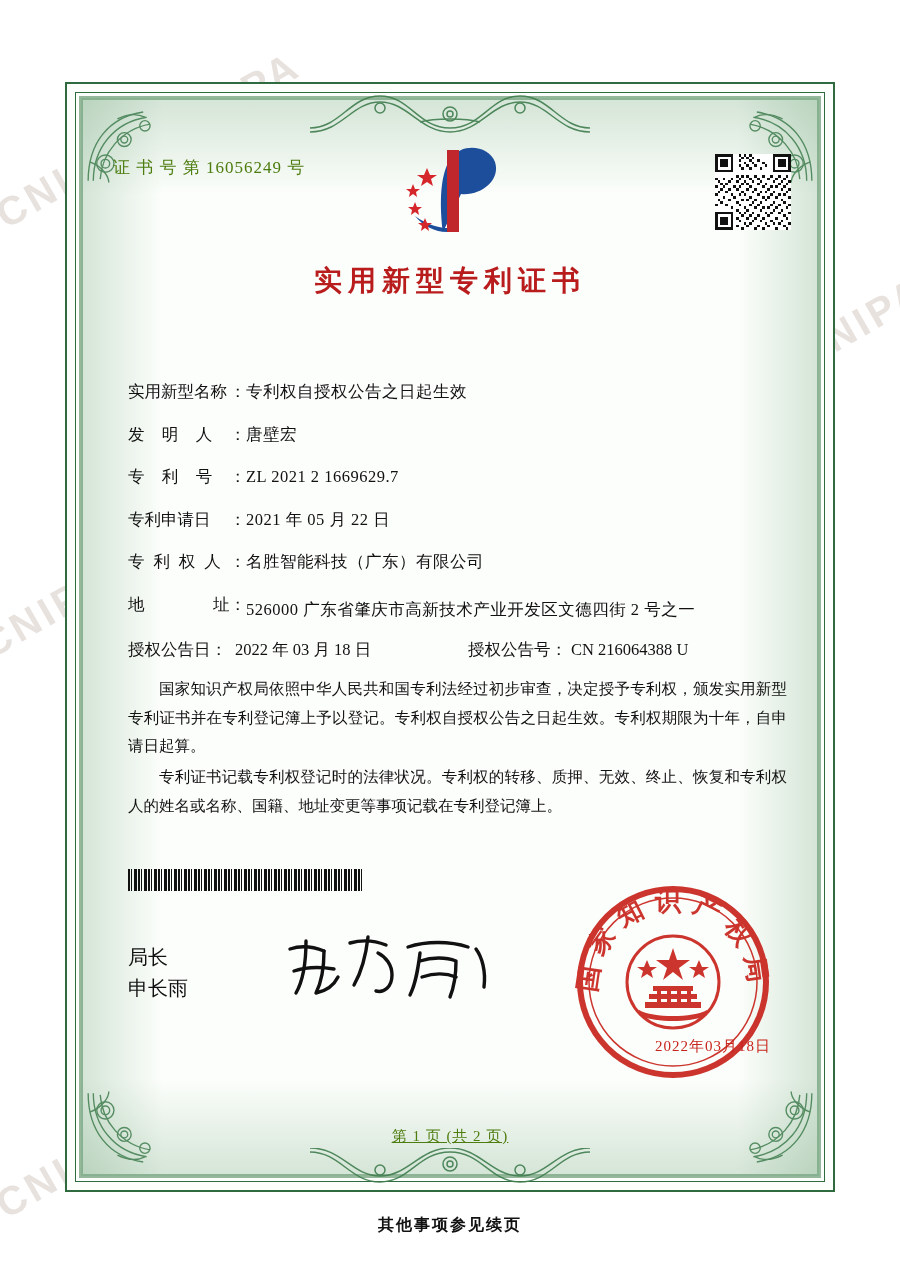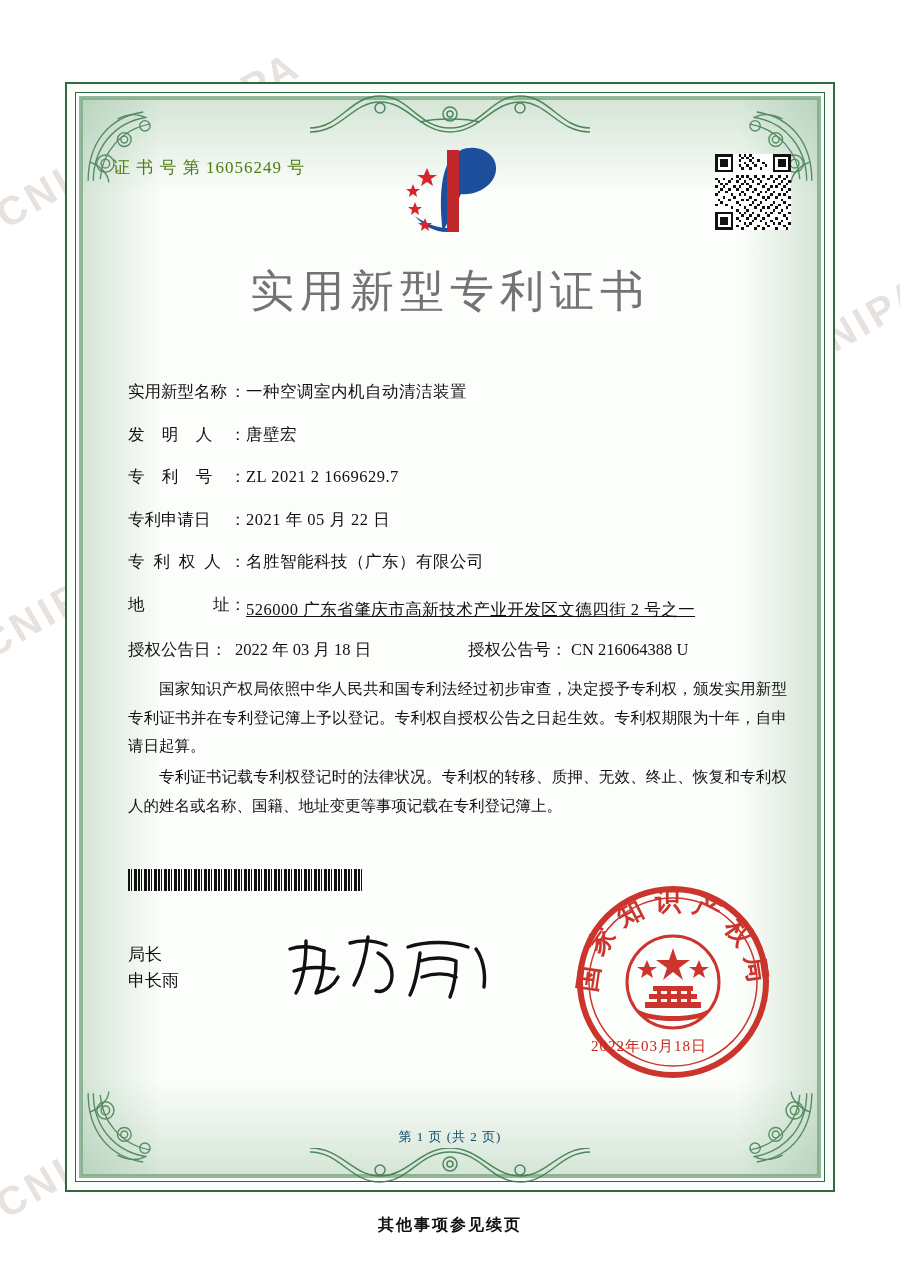--- a/index.html
+++ b/index.html
@@ -92,24 +92,24 @@
   .qr{
     position:absolute;right:44px;top:72px;
     width:76px;height:76px;
   }
   .qr svg{display:block;width:100%;height:100%;}
 
   .title{
     position:absolute;left:0;right:0;top:180px;
     text-align:center;
     font-family:"DejaVu Serif","Liberation Serif",serif;
-    font-weight:400;
-    font-size:44px;
+    font-weight:700;
+    font-size:28px;
     letter-spacing:6px;
-    color:#737373;
+    color:#b91c1c;
   }
 
   .fields{
     position:absolute;left:63px;right:50px;top:295px;
     font-size:16.5px;
     line-height:1;
     color:#111;
   }
   .row{display:flex;align-items:flex-start;margin-bottom:26px;margin-top:7px;}
   .lbl{
@@ -141,47 +141,47 @@
     position:absolute;left:63px;top:787px;
     height:22px;width:235px;
     background:repeating-linear-gradient(to right,
       #111 0px,#111 1.6px,transparent 1.6px,transparent 3.1px,
       #111 3.1px,#111 4.2px,transparent 4.2px,transparent 6.3px,
       #111 6.3px,#111 8.6px,transparent 8.6px,transparent 10px);
   }
 
   .signer{
     position:absolute;left:63px;top:860px;
-    font-size:17px;line-height:1.55;color:#111;
+    font-size:20px;line-height:1.55;color:#111;
   }
 
   .sign-img{
     position:absolute;left:215px;top:845px;
     width:220px;height:80px;
   }
   .sign-img svg{width:100%;height:100%;display:block;}
 
   
   .seal{
     position:absolute;right:62px;bottom:110px;
     width:200px;height:200px;
   }
   .seal svg{width:100%;height:100%;display:block;}
   .seal-date{
-    position:absolute;right:48px;bottom:136px;
-    width:196px;text-align:left;
+    position:absolute;right:64px;bottom:136px;
+    width:196px;text-align:right;
     color:#c8241c;
     font-size:15px;
     letter-spacing:1px;
     font-family:"Liberation Serif",serif;
   }
 
   .pagenum{
     position:absolute;left:0;right:0;bottom:46px;
-    text-align:center;font-size:13px;color:#0c4a6e;letter-spacing:1px;
+    text-align:center;font-size:15px;color:#4d7c0f;letter-spacing:1px;text-decoration:underline;
   }
 
   .footnote{
     position:absolute;left:0;right:0;top:1215px;
     text-align:center;font-size:16px;color:#111;letter-spacing:2px;
     z-index:4;
     font-weight:600;
   }
 </style>
 </head>
@@ -502,21 +502,21 @@
 
     <div class="title">实用新型专利证书</div>
 
     <div class="fields">
 
       <div class="row">
         <div class="lbl">
           <span>实用新型名称</span>
             <span>：</span>
         </div>
-        <div class="val">一种空调室内机自动清洁装置</div>
+        <div class="val">专利权自授权公告之日起生效</div>
       </div>
 
       <div class="row">
         <div class="lbl">
           <span>发</span>
           <span>明</span>
           <span>人</span>
           <span>：</span>
         </div>
         <div class="val">唐壁宏</div>
@@ -551,21 +551,21 @@
         <div class="val">名胜智能科技（广东）有限公司</div>
       </div>
 
       <div class="row" style="margin-bottom:20px;">
         <div class="lbl">
           <span>地</span>
           <span style="flex:1"></span>
           <span>址</span>
           <span>：</span>
         </div>
-        <div class="val wrap" style="max-width:480px;text-decoration:underline;">526000 广东省肇庆市高新技术产业开发区文德四街 2 号之一</div>
+        <div class="val wrap" style="max-width:480px;">526000 广东省肇庆市高新技术产业开发区文德四街 2 号之一</div>
       </div>
 
       <div class="pubrow">
         <div class="seg1">
           <span class="k">授权公告日</span>
           <span>：</span>
           <span style="margin-left:8px;">2022 年 03 月 18 日</span>
         </div>
         <div class="seg2">
           <span class="k">授权公告号</span>

